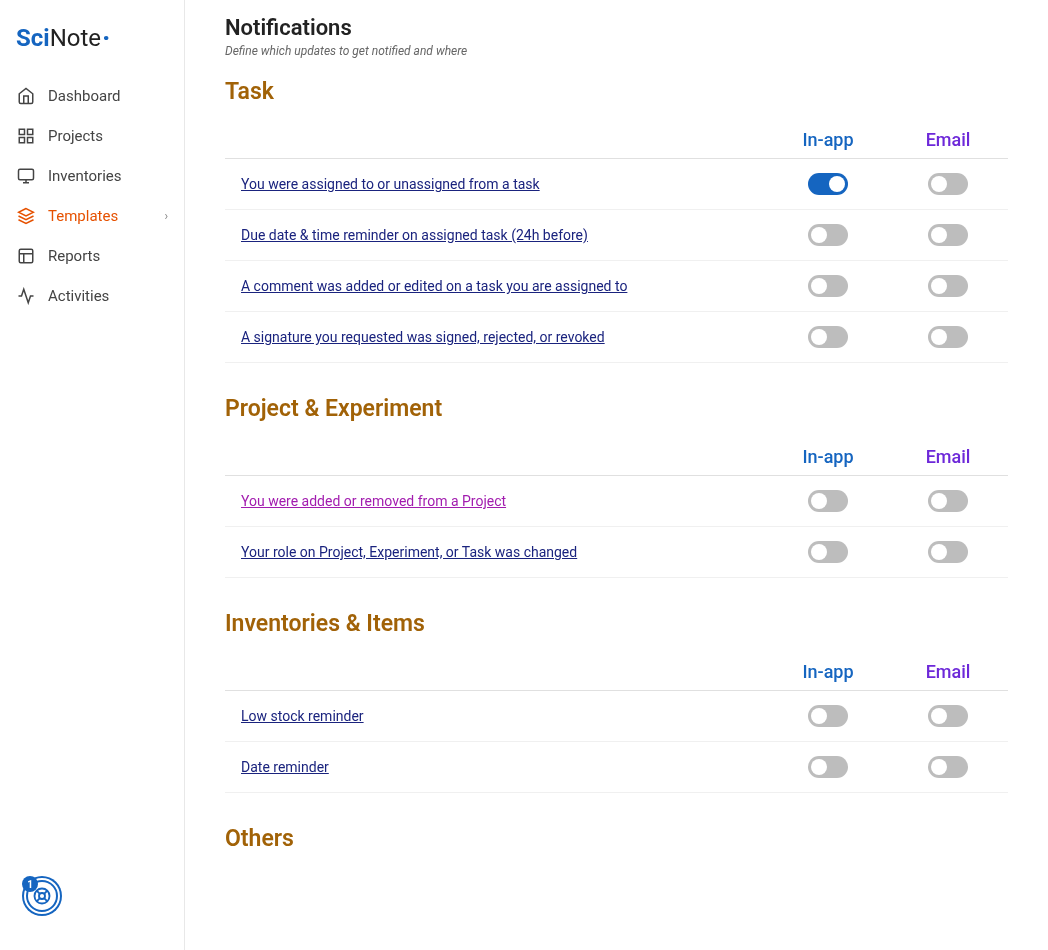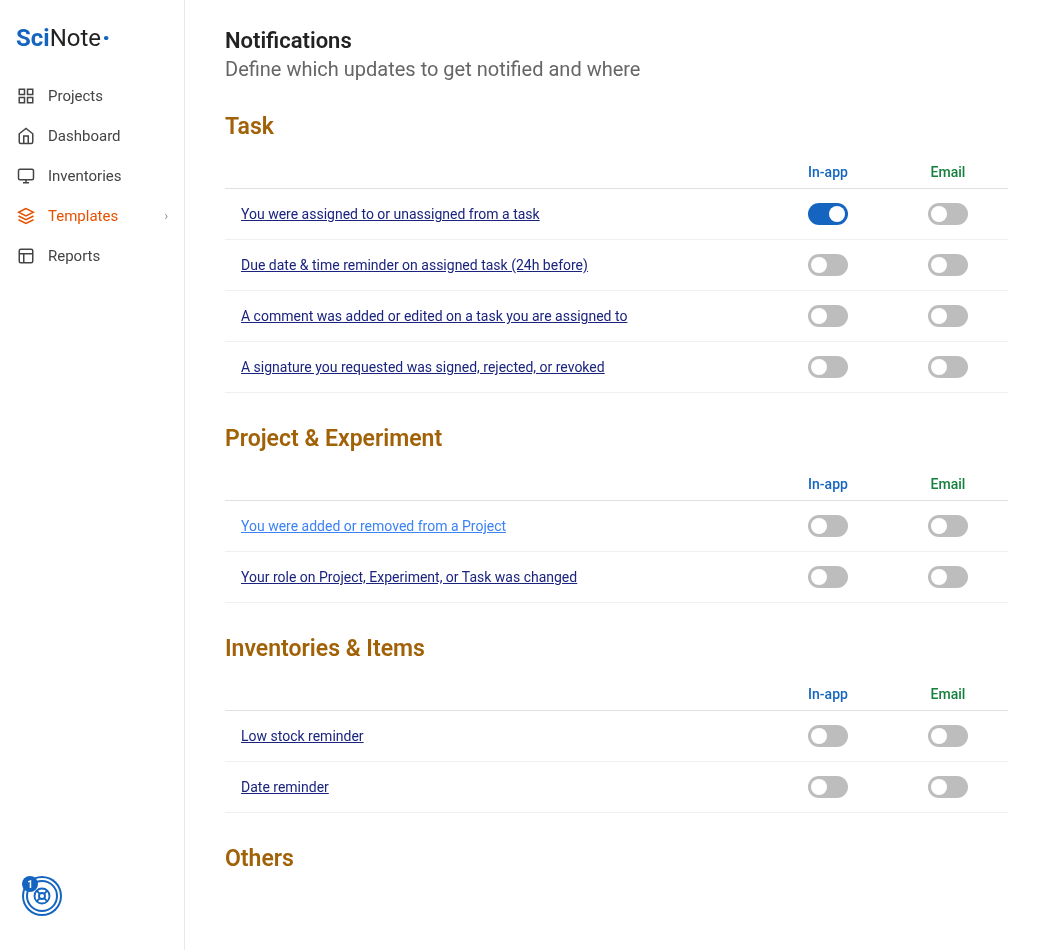--- a/index.html
+++ b/index.html
@@ -61,59 +61,60 @@
       position: relative;
     }
     .support-icon-inner {
       width: 28px; height: 28px; border-radius: 50%; background: #fff; display: flex; align-items: center; justify-content: center;
     }
 
     
     .main {
       flex: 1;
       overflow-y: auto;
-      padding: 28px 40px;
+      padding: 15px 40px;
       background: #fff;
     }
 
     .page-title {
       font-size: 22px;
       font-weight: 600;
       color: #222;
       margin-bottom: 4px;
     }
     .page-subtitle {
-      font-size: 20px;
+      font-size: 12px;
       color: #666;
-      margin-bottom: 32px;
+      margin-bottom: 20px;
+      font-style: italic;
     }
 
     .section-title {
       font-size: 23px;
       font-weight: 600;
       color: #a16207;
       margin-bottom: 16px;
       margin-top: 8px;
     }
 
     .notification-table {
       width: 100%;
       border-collapse: collapse;
       margin-bottom: 32px;
     }
     .notification-table thead tr th {
       padding: 8px 16px;
       text-align: center;
-      font-size: 14px;
+      font-size: 18px;
       font-weight: 500;
       border-bottom: 1px solid #e0e0e0;
     }
     .notification-table thead tr th.col-label { text-align: left; }
     .notification-table thead tr th.col-inapp { color: #1565c0; width: 120px; }
-    .notification-table thead tr th.col-email { color: #15803d; width: 120px; }
+    .notification-table thead tr th.col-email { color: #6d28d9; width: 120px; }
 
     .notification-table tbody tr {
       border-bottom: 1px solid #f0f0f0;
     }
     .notification-table tbody tr td {
       padding: 14px 16px;
       font-size: 14px;
       color: #1a237e;
       text-decoration: underline;
     }
@@ -157,42 +158,42 @@
 <nav class="sidebar">
   <div class="logo">
     <span class="logo-sci">Sci</span>
       <span class="logo-note">Note</span>
       <span class="logo-dot">·</span>
   </div>
 
   <a class="nav-item">
     <span class="nav-icon">
       <svg width="18" height="18" viewBox="0 0 24 24" fill="none" stroke="currentColor" stroke-width="2">
+          <path d="M3 9l9-7 9 7v11a2 2 0 01-2 2H5a2 2 0 01-2-2z"></path>
+          <polyline points="9,22 9,12 15,12 15,22"></polyline>
+        </svg>
+    </span>
+    <span>Dashboard</span>
+  </a>
+
+  <a class="nav-item">
+    <span class="nav-icon">
+      <svg width="18" height="18" viewBox="0 0 24 24" fill="none" stroke="currentColor" stroke-width="2">
           <rect x="3" y="3" width="7" height="7"></rect>
           <rect x="14" y="3" width="7" height="7"></rect>
           <rect x="3" y="14" width="7" height="7"></rect>
           <rect x="14" y="14" width="7" height="7"></rect>
         </svg>
     </span>
     <span>Projects</span>
   </a>
 
   <a class="nav-item">
     <span class="nav-icon">
       <svg width="18" height="18" viewBox="0 0 24 24" fill="none" stroke="currentColor" stroke-width="2">
-          <path d="M3 9l9-7 9 7v11a2 2 0 01-2 2H5a2 2 0 01-2-2z"></path>
-          <polyline points="9,22 9,12 15,12 15,22"></polyline>
-        </svg>
-    </span>
-    <span>Dashboard</span>
-  </a>
-
-  <a class="nav-item">
-    <span class="nav-icon">
-      <svg width="18" height="18" viewBox="0 0 24 24" fill="none" stroke="currentColor" stroke-width="2">
           <rect x="2" y="3" width="20" height="14" rx="2"></rect>
           <line x1="8" y1="21" x2="16" y2="21"></line>
           <line x1="12" y1="17" x2="12" y2="21"></line>
         </svg>
     </span>
     <span>Inventories</span>
   </a>
 
   <a class="nav-item templates-item">
     <span class="nav-icon">
@@ -210,20 +211,28 @@
     <span class="nav-icon">
       <svg width="18" height="18" viewBox="0 0 24 24" fill="none" stroke="currentColor" stroke-width="2">
           <rect x="3" y="3" width="18" height="18" rx="2"></rect>
           <path d="M3 9h18"></path>
           <path d="M9 21V9"></path>
         </svg>
     </span>
     <span>Reports</span>
   </a>
 
+  <a class="nav-item">
+    <span class="nav-icon">
+      <svg width="18" height="18" viewBox="0 0 24 24" fill="none" stroke="currentColor" stroke-width="2">
+          <polyline points="22 12 18 12 15 21 9 3 6 12 2 12"></polyline>
+        </svg>
+    </span>
+    <span>Activities</span>
+  </a>
 
   <div style="margin-top: auto; margin-bottom: 20px; padding-left: 12px; display: flex; align-items: center;">
     <div class="support-btn">
       <div class="support-icon-inner">
         <svg width="18" height="18" viewBox="0 0 24 24" fill="none" stroke="#1565c0" stroke-width="2.5">
             <circle cx="12" cy="12" r="10"></circle>
             <circle cx="12" cy="12" r="4"></circle>
             <line x1="4.93" y1="4.93" x2="9.17" y2="9.17"></line>
             <line x1="14.83" y1="14.83" x2="19.07" y2="19.07"></line>
             <line x1="14.83" y1="9.17" x2="19.07" y2="4.93"></line>
@@ -279,21 +288,21 @@
     <table class="notification-table">
       <thead>
         <tr>
           <th class="col-label"></th>
           <th class="col-inapp">In-app</th>
           <th class="col-email">Email</th>
         </tr>
       </thead>
       <tbody>
         <tr>
-          <td style="color:#3b82f6;">You were added or removed from a Project</td>
+          <td style="color:#a21caf;">You were added or removed from a Project</td>
           <td class="col-toggle"><span class="toggle off"></span></td>
           <td class="col-toggle"><span class="toggle off"></span></td>
         </tr>
         <tr>
           <td style="color:#1a237e;">Your role on Project, Experiment, or Task was changed</td>
           <td class="col-toggle"><span class="toggle off"></span></td>
           <td class="col-toggle"><span class="toggle off"></span></td>
         </tr>
       </tbody>
     </table>

